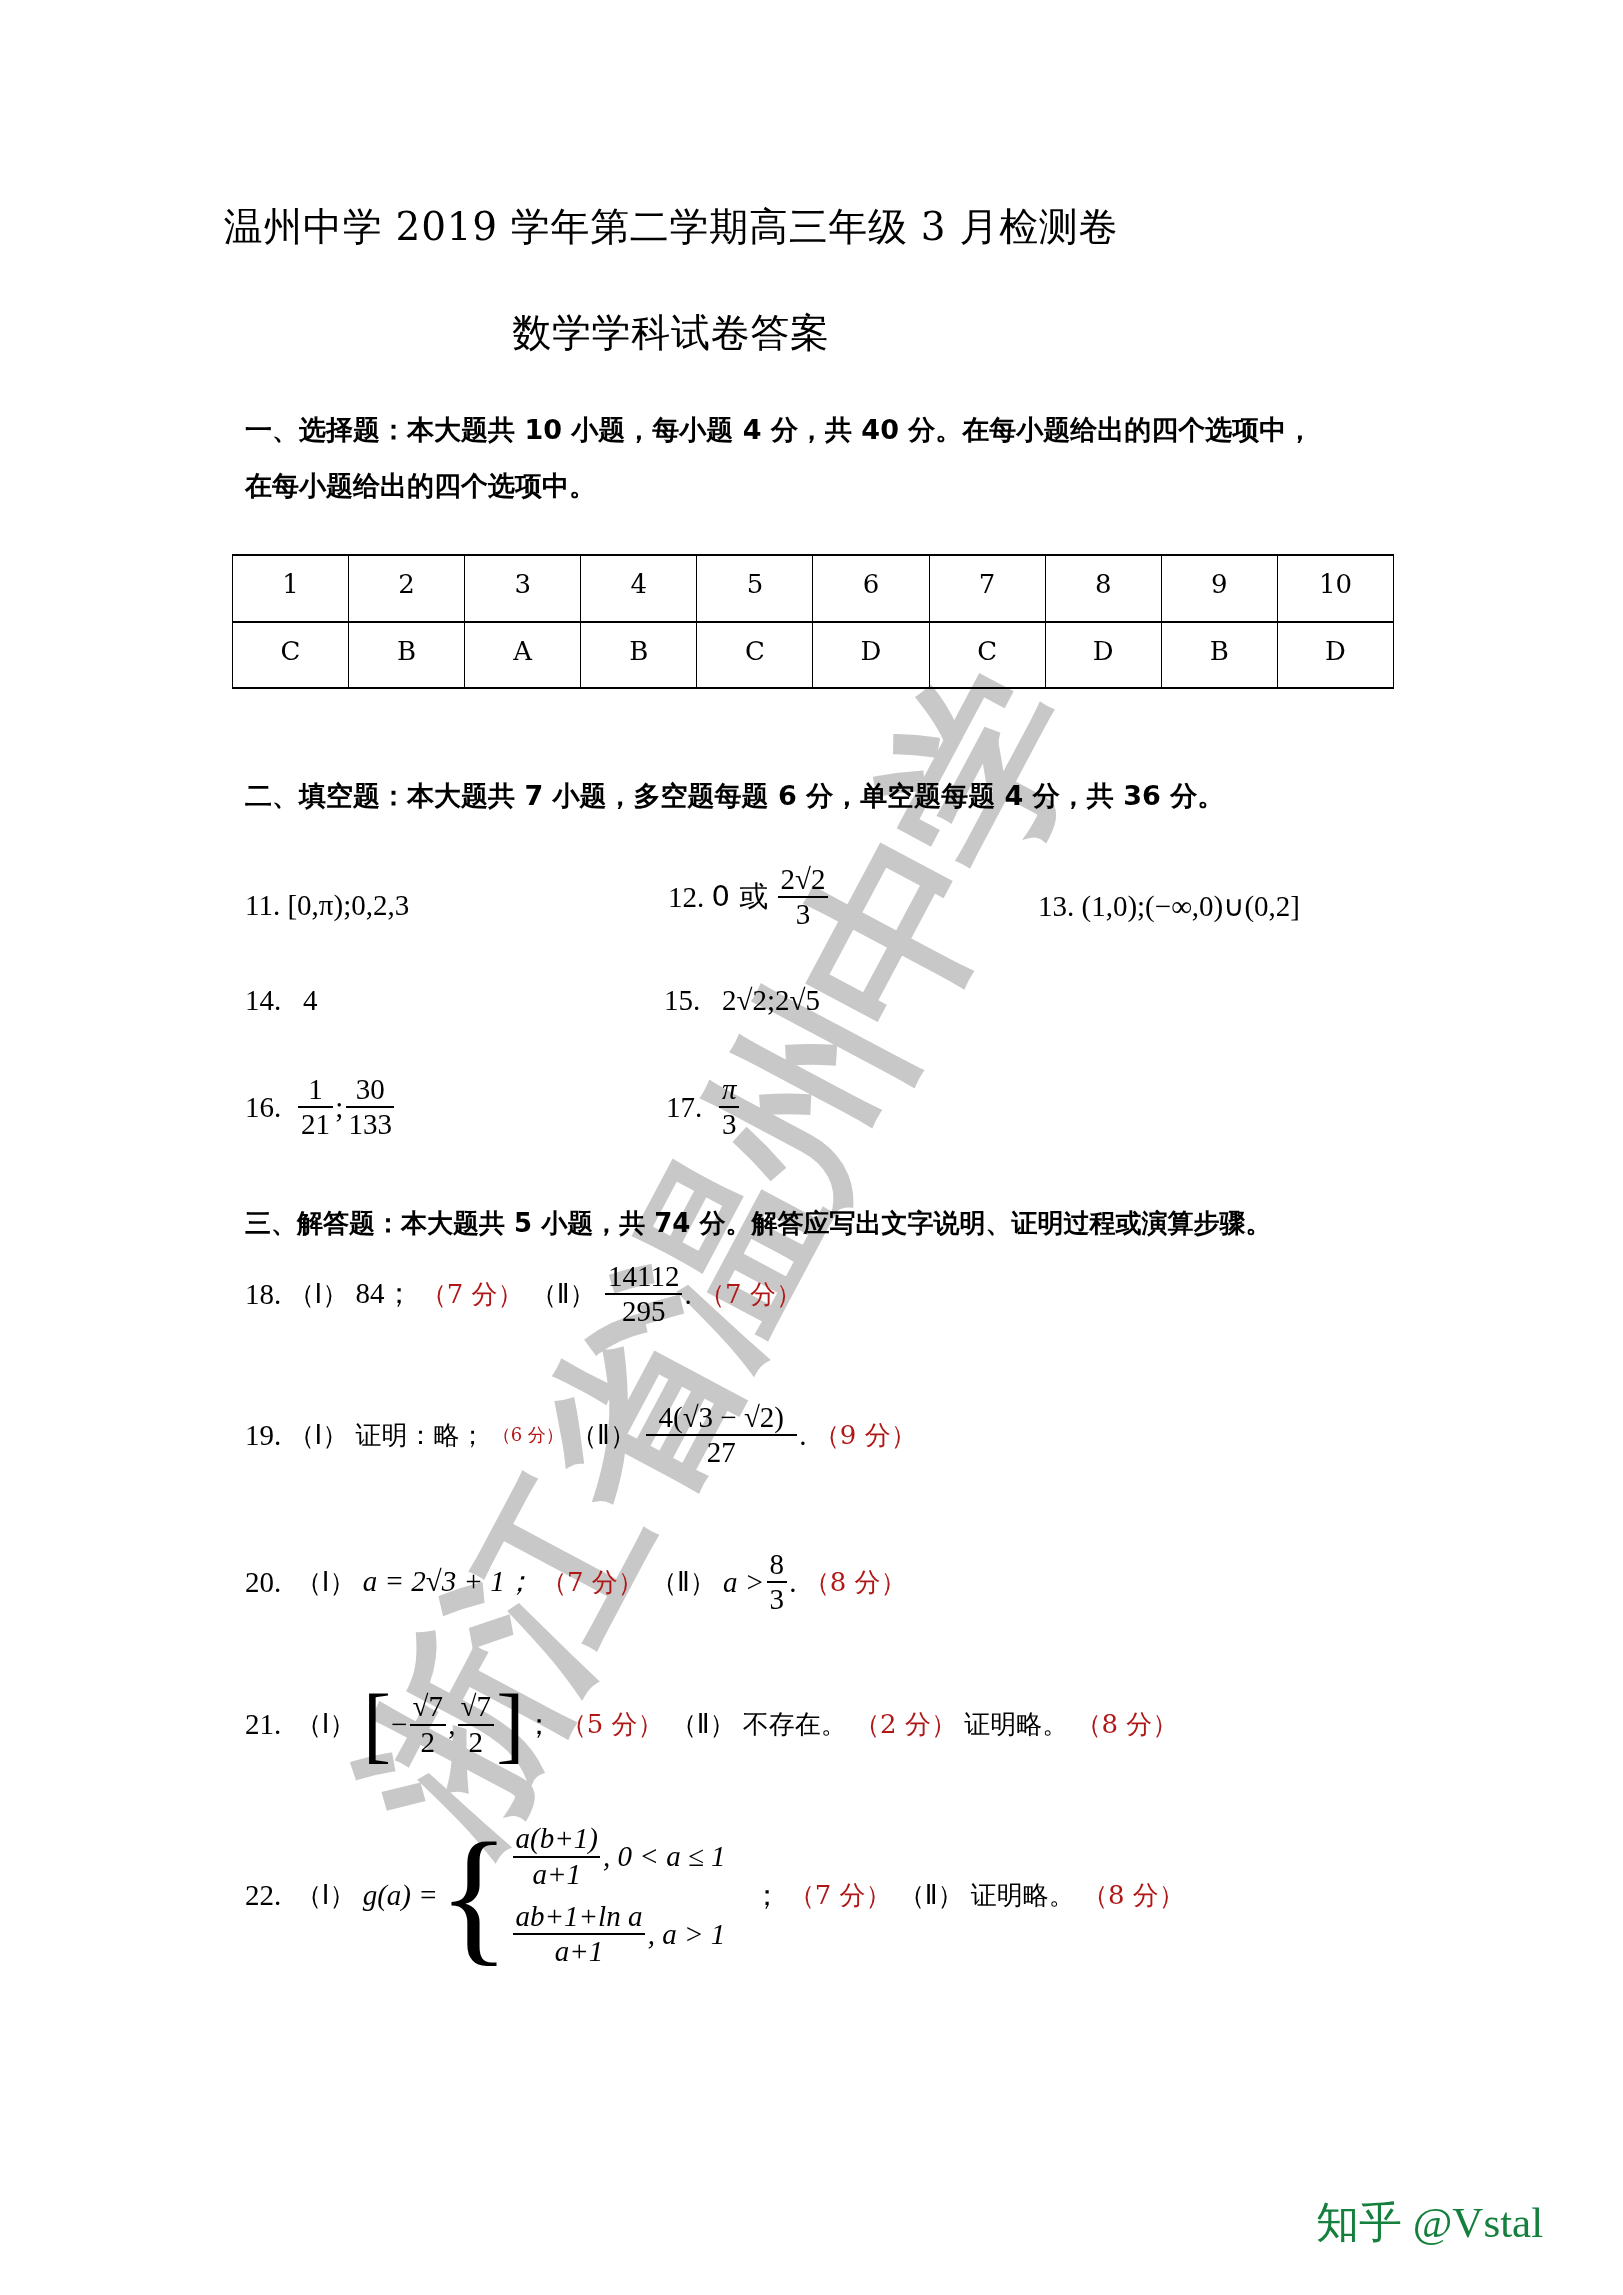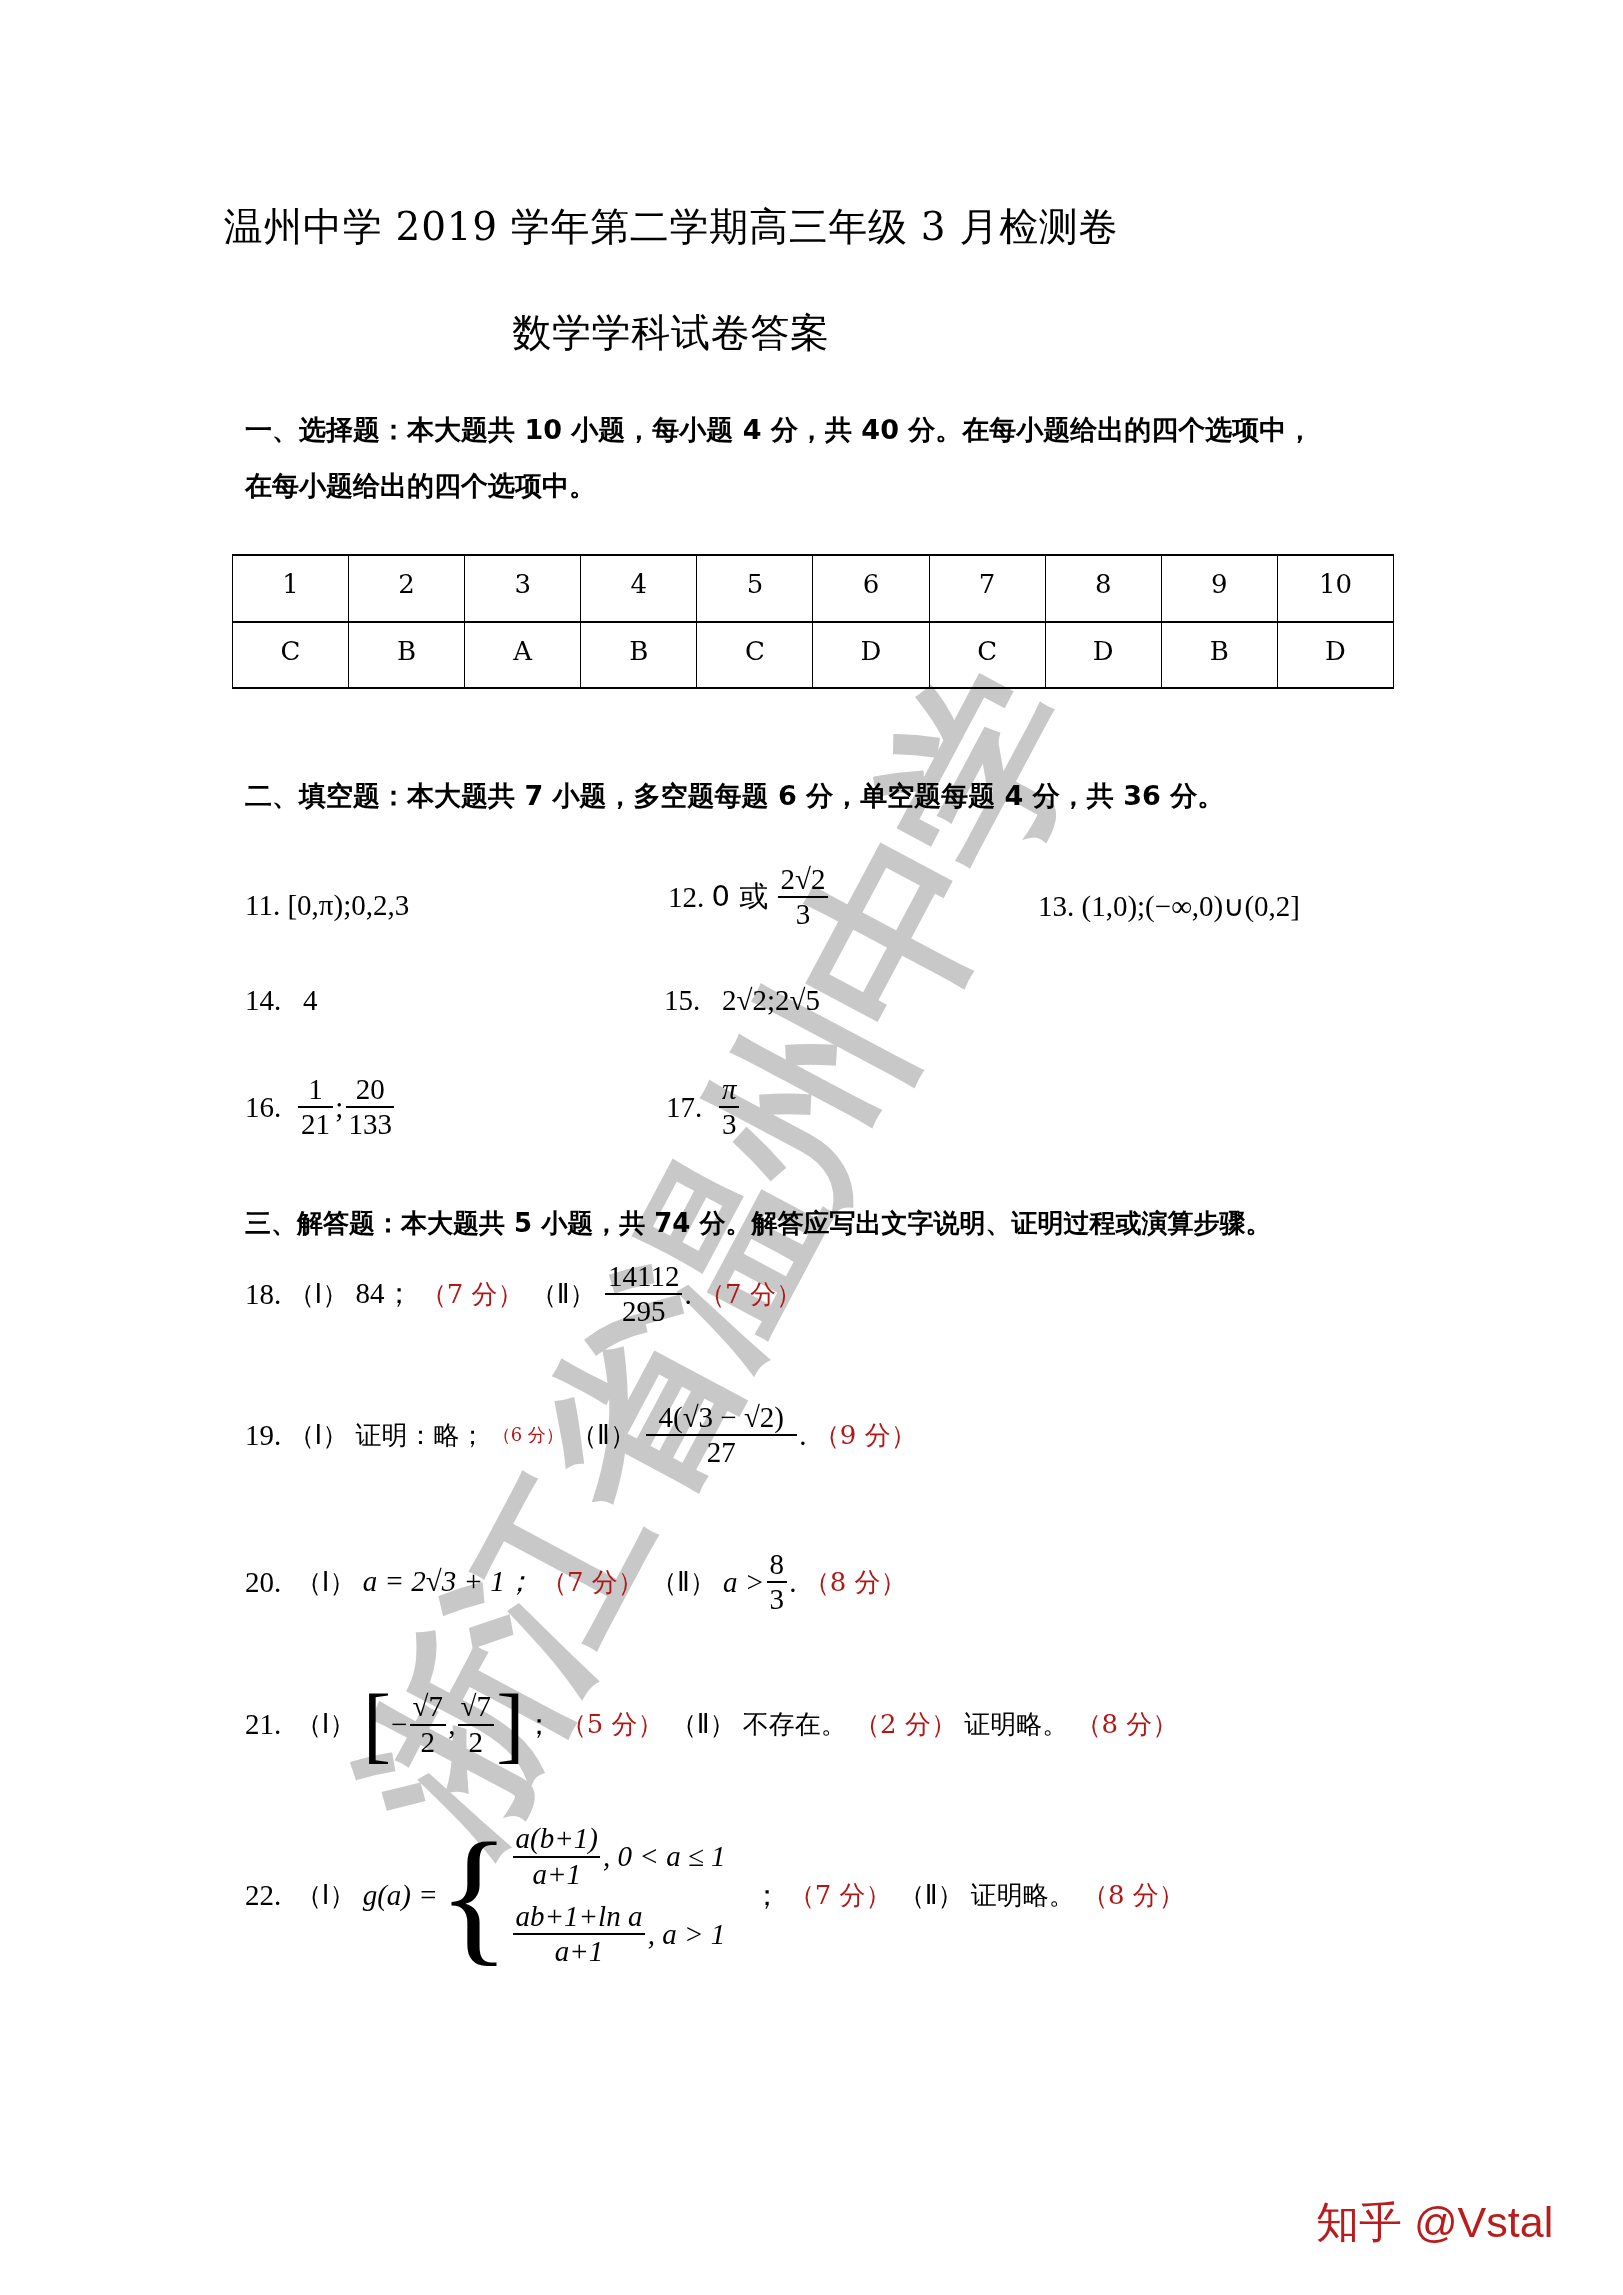--- a/index.html
+++ b/index.html
@@ -15,22 +15,22 @@
   table.ans tr:first-child td { border-bottom:2.6px solid #000; }
   .item { font-family:"Liberation Serif",serif; font-size:29px; white-space:nowrap; }
   .i { font-style:italic; }
   .frac { display:inline-block; vertical-align:middle; text-align:center; margin:0 2.6px; }
   .frac > span { display:block; line-height:1.15; padding:0 2.6px; }
   .frac > span.num { border-bottom:2px solid #000; }
   .red { color:#b01818; font-family:"DejaVu Serif",serif; }
   .cn { font-family:"DejaVu Sans",sans-serif; }
   .wm { position:absolute; color:#c6c6c6; font-family:"DejaVu Sans",sans-serif; font-weight:bold;
         font-size:190px; white-space:nowrap; transform-origin:0 0; opacity:0.95; }
-  .zhihu { position:absolute; left:1316px; top:2194px; font-family:Liberation Sans, sans-serif;
-           font-size:43px; color:#b91c1c; }
+  .zhihu { position:absolute; left:1316px; top:2194px; font-family:Liberation Serif, serif;
+           font-size:43px; color:#15803d; }
   .big-br { font-size:85px; line-height:1; vertical-align:middle; font-weight:100; }
   .brace { font-size:151px; line-height:1; vertical-align:middle; font-weight:100; }
 </style>
 </head>
 <body>
 
 <div class="wm" style="left:308px; top:1767px; transform:rotate(-62deg); letter-spacing:-6.5px;">浙江省温州中学</div>
 
 <div class="abs title" style="top:200px;">温州中学 2019 学年第二学期高三年级 3 月检测卷</div>
 <div class="abs title" style="top:306px;">数学学科试卷答案</div>
@@ -98,21 +98,21 @@
   <span>15.</span>&nbsp;&nbsp;
   <span>2√2;2√5</span>
 </div>
 
 <div class="abs item" style="left:245px; top:1073px;">
   <span style="vertical-align:middle;">16.</span>&nbsp;
   <span class="frac">
     <span class="num">1</span>
     <span>21</span>
   </span><span style="vertical-align:middle;">;</span><span class="frac">
-    <span class="num">20</span>
+    <span class="num">30</span>
     <span>133</span>
   </span>
 </div>
 <div class="abs item" style="left:666px; top:1073px;">
   <span style="vertical-align:middle;">17.</span>&nbsp;
   <span class="frac i">
     <span class="num">π</span>
     <span style="font-style:normal;">3</span>
   </span>
 </div>

